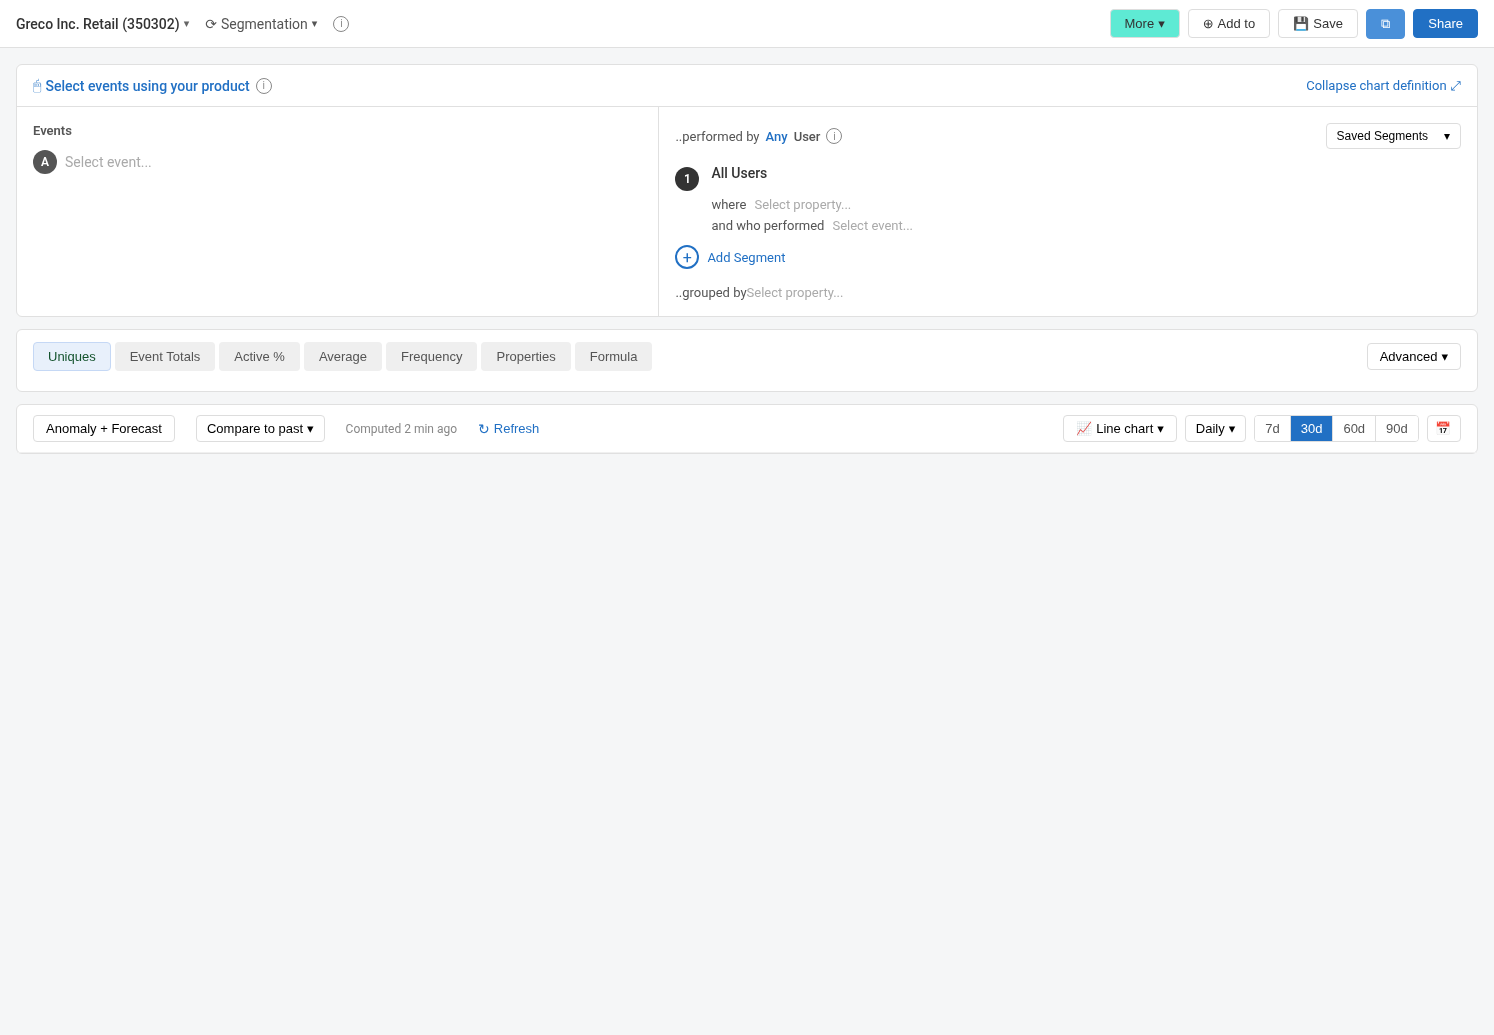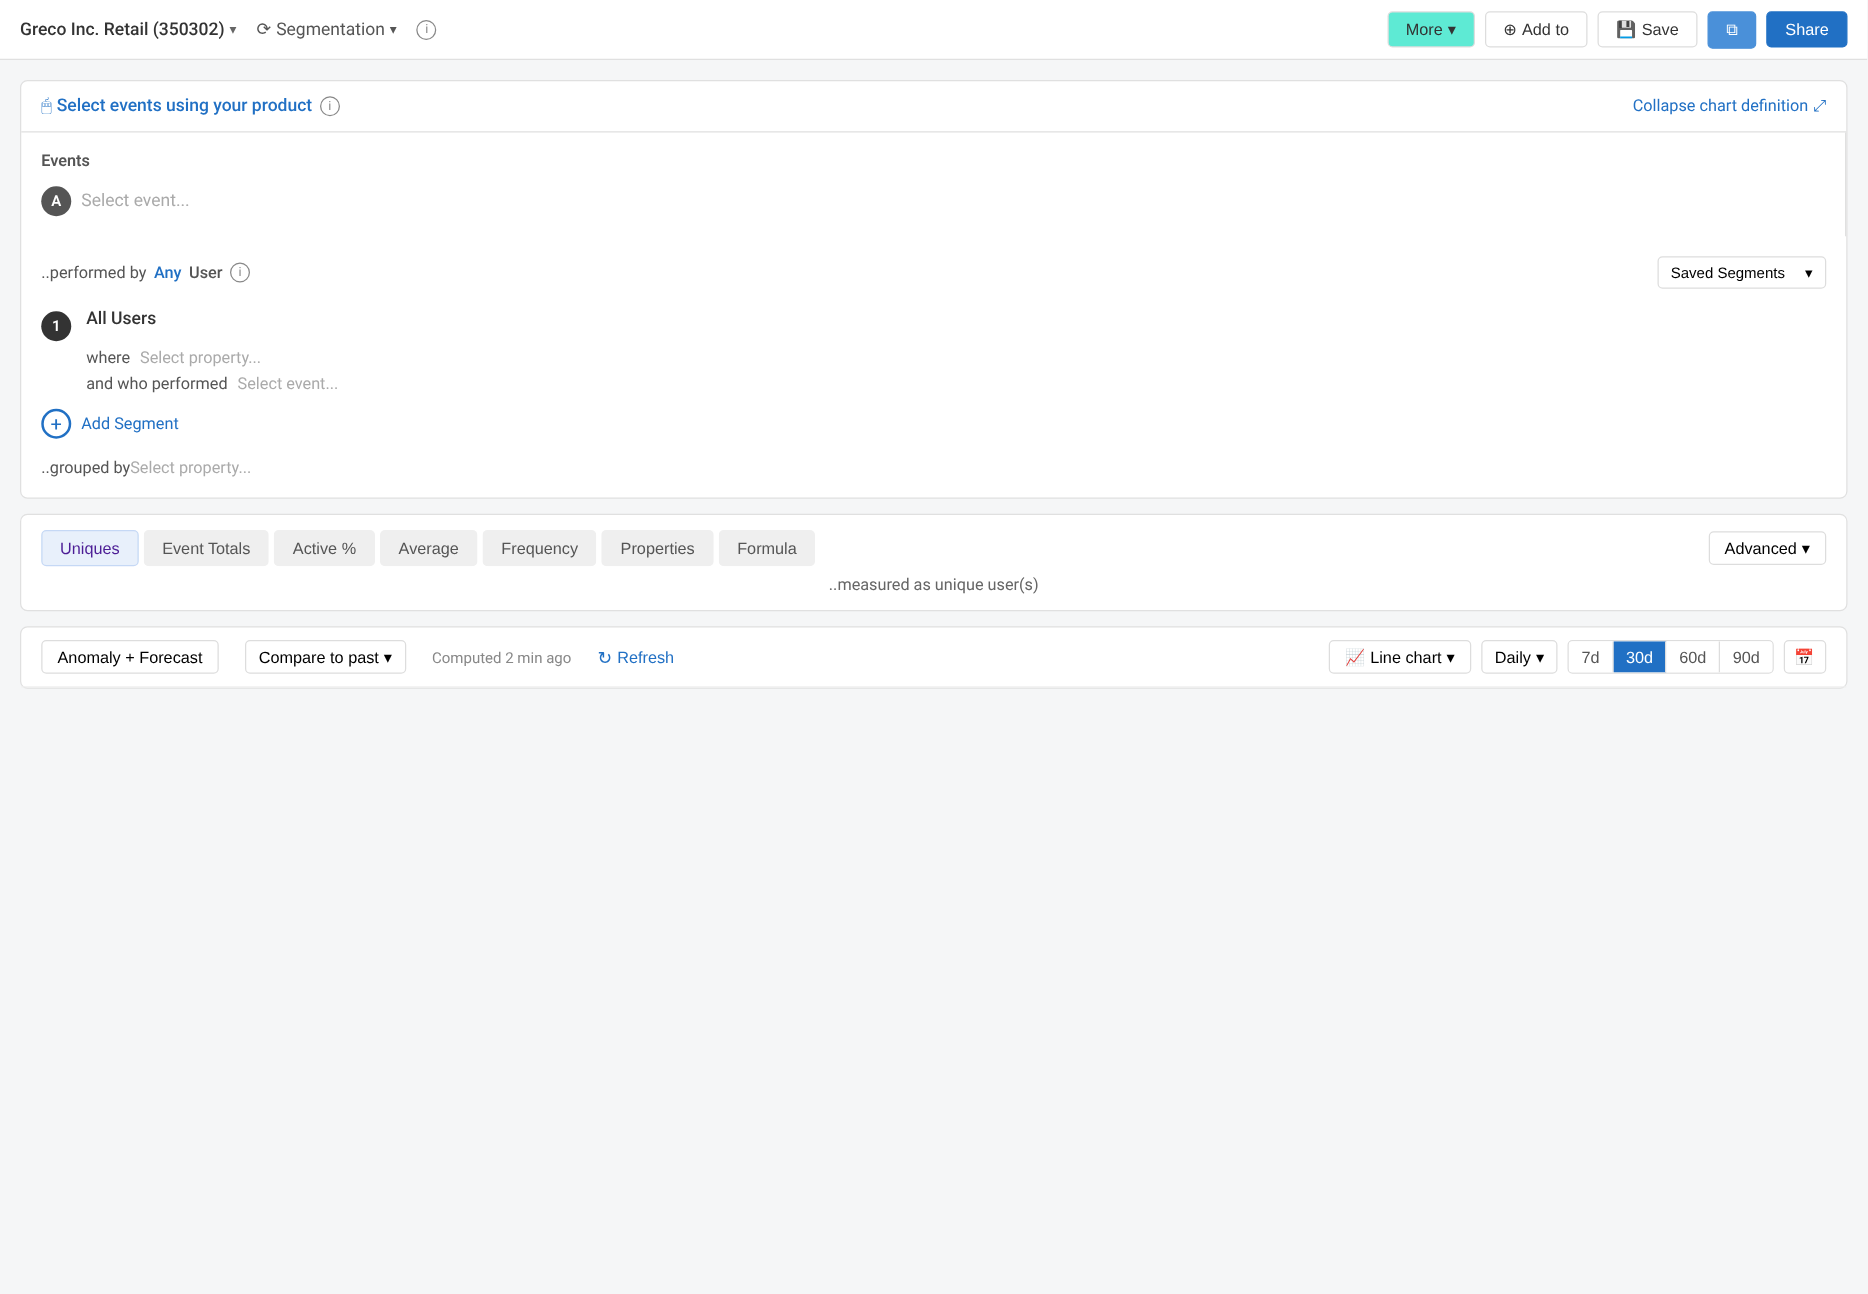--- a/index.html
+++ b/index.html
@@ -43,21 +43,21 @@
       padding: 12px 16px;
       border-bottom: 1px solid #e0e0e0;
       display: flex;
       align-items: center;
       justify-content: space-between;
     }
     .chart-def-header-left { display: flex; align-items: center; gap: 6px; }
     .select-events-link { color: #2170c4; font-weight: 500; cursor: pointer; font-size: 14px; text-decoration: none; display: flex; align-items: center; gap: 4px; }
     .collapse-link { color: #2170c4; font-size: 13px; cursor: pointer; display: flex; align-items: center; gap: 4px; }
 
-    .chart-def-body { display: flex; flex-direction: column; }
+    .chart-def-body { display: flex; }
 
     
     .events-panel {
       flex: 0 0 44%;
       padding: 16px;
       border-right: 1px solid #e0e0e0;
     }
     .events-label { font-size: 13px; font-weight: 600; color: #555; margin-bottom: 12px; }
     .event-row { display: flex; align-items: center; gap: 8px; }
     .event-badge { width: 24px; height: 24px; border-radius: 50%; background: #555; color: #fff; font-size: 12px; font-weight: 600; display: flex; align-items: center; justify-content: center; flex-shrink: 0; }
@@ -104,21 +104,21 @@
     .metric-tab {
       padding: 6px 14px;
       border-radius: 4px;
       font-size: 13px;
       cursor: pointer;
       border: 1px solid transparent;
       color: #555;
     }
     .metric-tab.active {
       background: #e8f0fb;
-      color: #4c1d95;
+      color: #14532d;
       border-color: #c5d8f5;
       font-weight: 500;
     }
     .advanced-btn { padding: 5px 12px; border-radius: 4px; border: 1px solid #ddd; background: #fff; font-size: 13px; cursor: pointer; display: flex; align-items: center; gap: 4px; }
     .measured-as { text-align: center; font-size: 13px; color: #666; }
 
     
     .chart-panel {
       background: #fff;
       border: 1px solid #e0e0e0;
@@ -275,21 +275,20 @@
           <button class="metric-tab">Average</button>
           <button class="metric-tab">Frequency</button>
           <button class="metric-tab">Properties</button>
           <button class="metric-tab">Formula</button>
         </div>
       <button class="advanced-btn">
         <span>Advanced</span>
         <span>▾</span>
       </button>
     </div>
-    <div class="measured-as">..measured as unique user(s)</div>
   </div>
 
   <div class="chart-panel">
     <div class="chart-toolbar">
       <div class="chart-toolbar-left">
         <button class="anomaly-btn">
           <span>Anomaly + Forecast</span>
         </button>
         <button class="compare-btn">
           <span>Compare to past</span>

